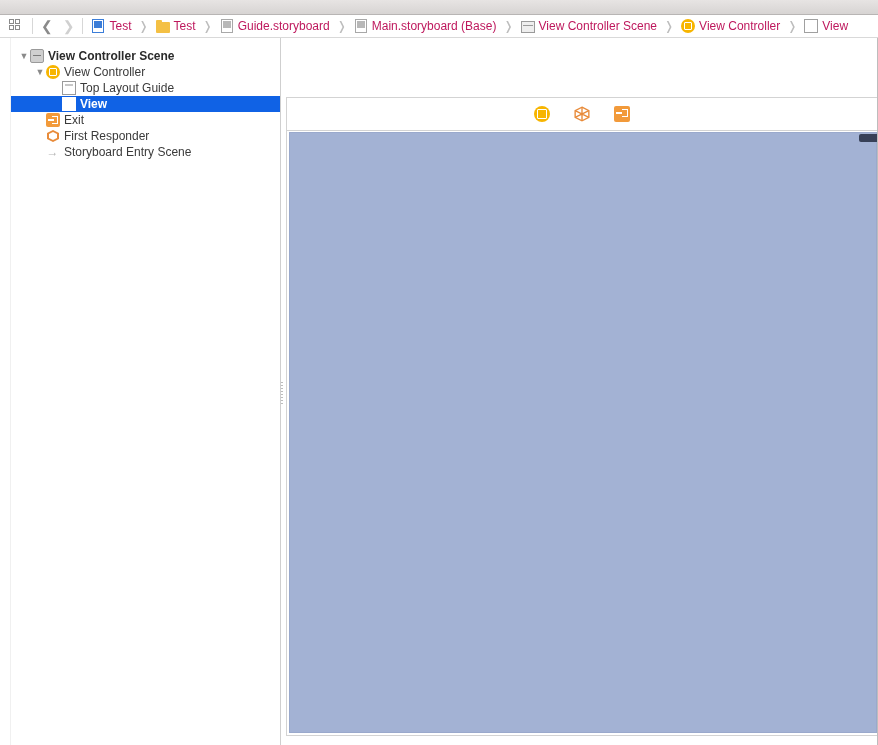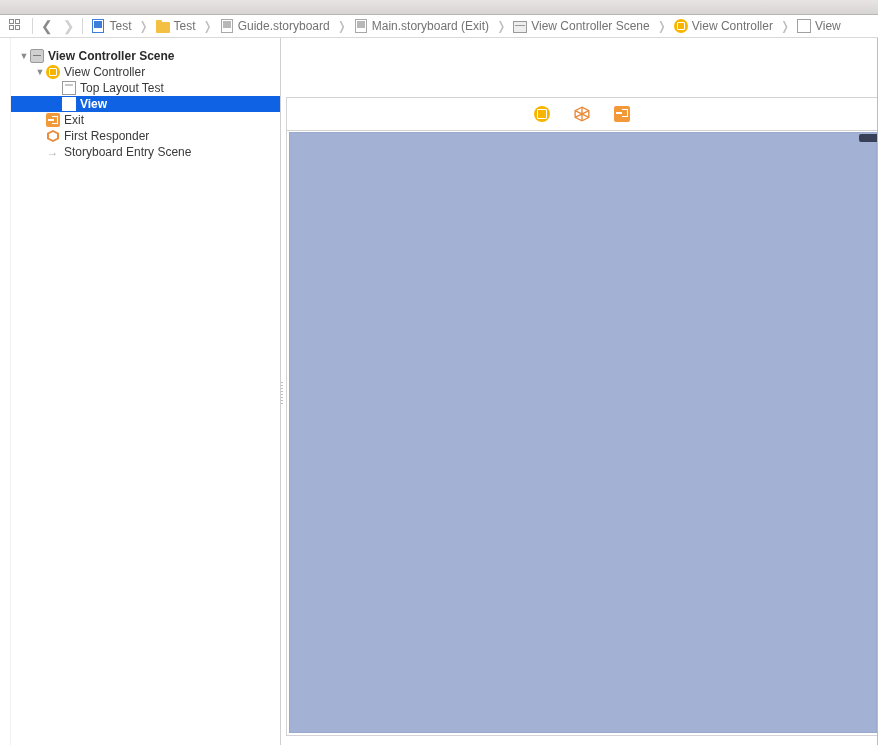--- a/index.html
+++ b/index.html
@@ -27,21 +27,21 @@
     padding: 0 4px;
     gap: 2px;
     overflow: hidden;
     white-space: nowrap;
   }
   .jb-seg {
     display: inline-flex;
     align-items: center;
     gap: 4px;
     padding: 0 4px;
-    color: #737373;
+    color: #be185d;
     cursor: default;
   }
   .jb-seg.clickable { cursor: pointer; }
   .jb-arrow {
     color: #bdbdbd;
     font-size: 12px;
     padding: 0 1px;
   }
   .jb-icon { width: 14px; height: 14px; display: inline-flex; align-items: center; justify-content: center; }
   .jb-grid {
@@ -212,21 +212,21 @@
         <span class="ic ic-file-grey"></span>
       </span>
     <span>Guide.storyboard</span>
   </span>
   <span class="jb-arrow">❭</span>
 
   <span class="jb-seg clickable">
     <span class="jb-icon">
         <span class="ic ic-file-grey"></span>
       </span>
-    <span>Main.storyboard (Exit)</span>
+    <span>Main.storyboard (Base)</span>
   </span>
   <span class="jb-arrow">❭</span>
 
   <span class="jb-seg clickable">
     <span class="jb-icon">
         <span class="ic ic-scene-grey"></span>
       </span>
     <span>View Controller Scene</span>
   </span>
   <span class="jb-arrow">❭</span>
@@ -268,21 +268,21 @@
           <span class="ic ic-vc"></span>
         </span>
       <span class="lbl">View Controller</span>
     </div>
 
     <div class="row">
       <span class="indent" style="width:50px"></span>
       <span class="icon">
           <span class="ic ic-guide"></span>
         </span>
-      <span class="lbl">Top Layout Test</span>
+      <span class="lbl">Top Layout Guide</span>
     </div>
 
 
     <div class="row sel">
       <span class="indent" style="width:50px"></span>
       <span class="icon">
           <span class="ic ic-view"></span>
         </span>
       <span class="lbl">View</span>
     </div>

